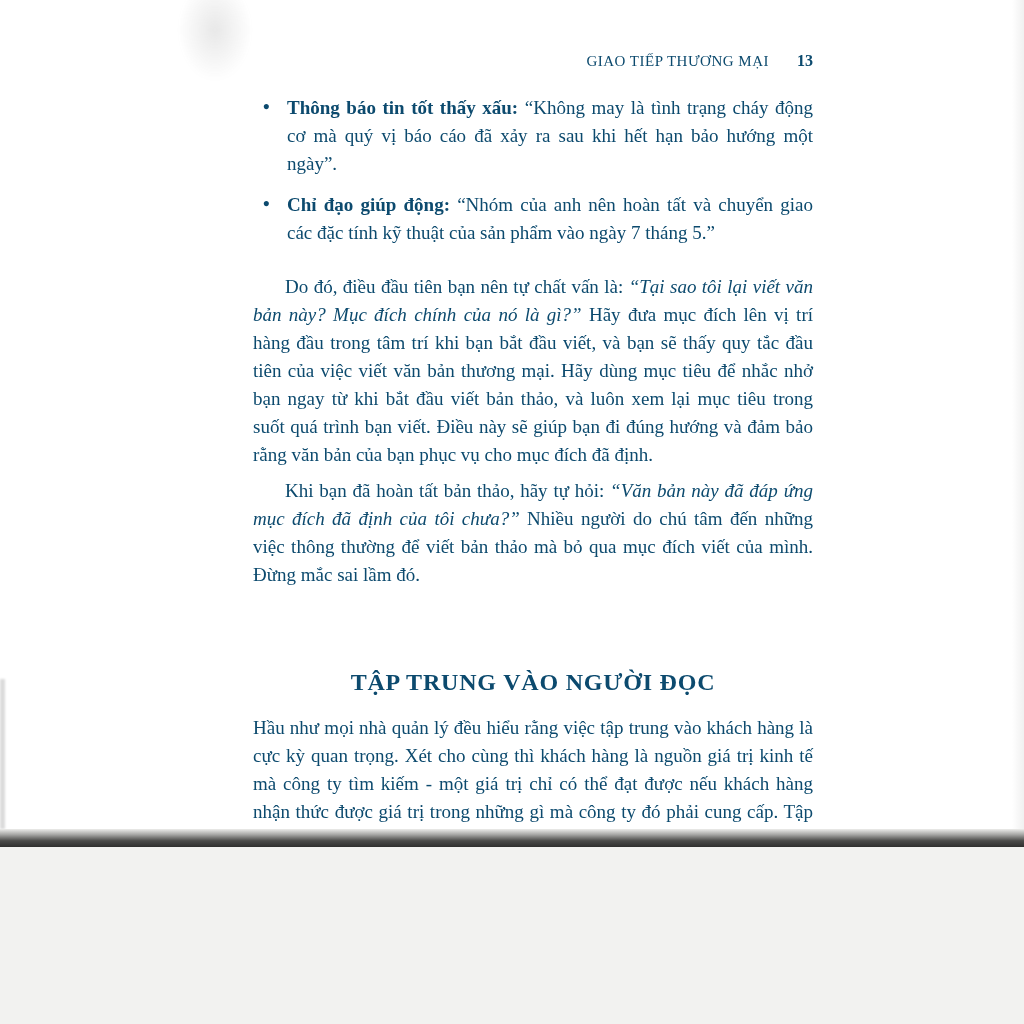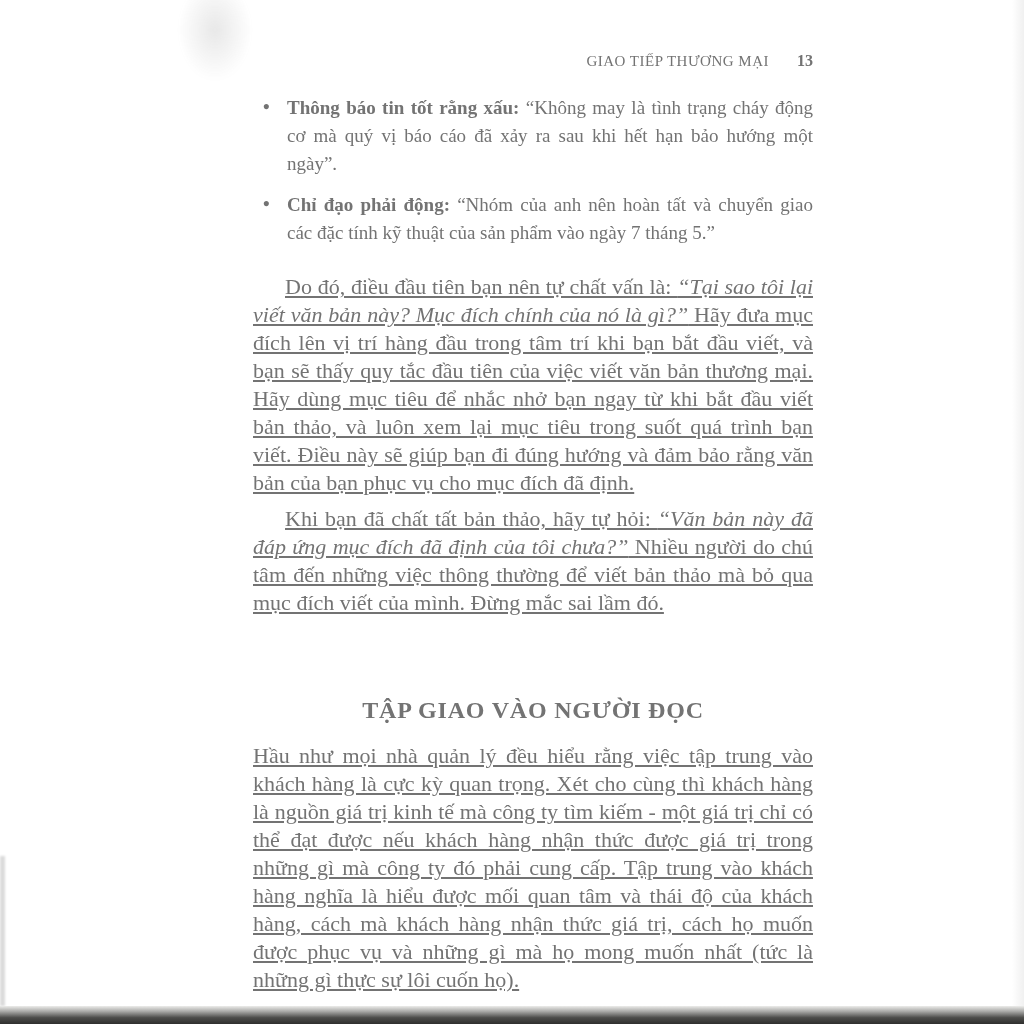--- a/index.html
+++ b/index.html
@@ -2,25 +2,25 @@
 <html><head>
 <meta charset="utf-8">
 <style>
   * { margin: 0; padding: 0; box-sizing: border-box; }
   html, body { width: 1024px; height: 1024px; }
   body { background: #f2f2f0; }
 
   .scan-page {
     position: relative;
     width: 1024px;
-    height: 1024px;
+    height: 847px;
     background: #ffffff;
     overflow: hidden;
     font-family: "Liberation Serif", "DejaVu Serif", serif;
-    color: #737373;
+    color: #0c4a6e;
   }
 
   
   .smudge-top-left {
     position: absolute; left: 175px; top: -25px;
     width: 80px; height: 110px;
     background: radial-gradient(ellipse, rgba(110,110,110,0.16), transparent 65%);
     filter: blur(2px);
   }
   .edge-right-shade {
@@ -67,24 +67,23 @@
   }
   .bullet + .bullet { margin-top: 13px; }
   .bullet .marker {
     position: absolute; left: 10px; top: -1px;
     font-weight: bold;
   }
   .bullet .lead { font-weight: bold; }
 
   .para-group { margin-top: 26px; }
   p.body {
-    font-size: 22px;
+    font-size: 19px;
     line-height: 28px;
     text-align: justify;
-    text-decoration: underline;
   }
   p.body + p.body { margin-top: 8px; }
   p.indent { text-indent: 32px; }
   .run.italic { font-style: italic; }
 
   .section-heading {
     margin-top: 80px;
     text-align: center;
     font-size: 24px;
     font-weight: bold;
@@ -101,38 +100,38 @@
   <div class="edge-right-shade"></div>
   <div class="edge-left-mark"></div>
 
   <div class="content">
 
     <div class="running-head"><span class="title">GIAO TIẾP THƯƠNG MẠI</span><span class="pagenum">13</span></div>
 
     <div class="bullets">
 
       <div class="bullet">
-        <span class="marker">•</span><span class="lead">Thông báo tin tốt rằng xấu:</span> <span class="run">“Không may là tình trạng cháy động cơ mà quý vị báo cáo đã xảy ra sau khi hết hạn bảo hướng một ngày”.</span>
+        <span class="marker">•</span><span class="lead">Thông báo tin tốt thấy xấu:</span> <span class="run">“Không may là tình trạng cháy động cơ mà quý vị báo cáo đã xảy ra sau khi hết hạn bảo hướng một ngày”.</span>
       </div>
 
       <div class="bullet">
-        <span class="marker">•</span><span class="lead">Chỉ đạo phải động:</span> <span class="run">“Nhóm của anh nên hoàn tất và chuyển giao các đặc tính kỹ thuật của sản phẩm vào ngày 7 tháng 5.”</span>
+        <span class="marker">•</span><span class="lead">Chỉ đạo giúp động:</span> <span class="run">“Nhóm của anh nên hoàn tất và chuyển giao các đặc tính kỹ thuật của sản phẩm vào ngày 7 tháng 5.”</span>
       </div>
 
     </div>
 
     <div class="para-group">
 
       <p class="body indent"><span class="run">Do đó, điều đầu tiên bạn nên tự chất vấn là: </span><span class="run italic">“Tại sao tôi lại viết văn bản này? Mục đích chính của nó là gì?”</span><span class="run"> Hãy đưa mục đích lên vị trí hàng đầu trong tâm trí khi bạn bắt đầu viết, và bạn sẽ thấy quy tắc đầu tiên của việc viết văn bản thương mại. Hãy dùng mục tiêu để nhắc nhở bạn ngay từ khi bắt đầu viết bản thảo, và luôn xem lại mục tiêu trong suốt quá trình bạn viết. Điều này sẽ giúp bạn đi đúng hướng và đảm bảo rằng văn bản của bạn phục vụ cho mục đích đã định.</span></p>
 
-      <p class="body indent"><span class="run">Khi bạn đã chất tất bản thảo, hãy tự hỏi: </span><span class="run italic">“Văn bản này đã đáp ứng mục đích đã định của tôi chưa?”</span><span class="run"> Nhiều người do chú tâm đến những việc thông thường để viết bản thảo mà bỏ qua mục đích viết của mình. Đừng mắc sai lầm đó.</span></p>
+      <p class="body indent"><span class="run">Khi bạn đã hoàn tất bản thảo, hãy tự hỏi: </span><span class="run italic">“Văn bản này đã đáp ứng mục đích đã định của tôi chưa?”</span><span class="run"> Nhiều người do chú tâm đến những việc thông thường để viết bản thảo mà bỏ qua mục đích viết của mình. Đừng mắc sai lầm đó.</span></p>
 
     </div>
 
-    <h2 class="section-heading">TẬP GIAO VÀO NGƯỜI ĐỌC</h2>
+    <h2 class="section-heading">TẬP TRUNG VÀO NGƯỜI ĐỌC</h2>
 
     <div class="section-paras">
       <p class="body"><span class="run">Hầu như mọi nhà quản lý đều hiểu rằng việc tập trung vào khách hàng là cực kỳ quan trọng. Xét cho cùng thì khách hàng là nguồn giá trị kinh tế mà công ty tìm kiếm - một giá trị chỉ có thể đạt được nếu khách hàng nhận thức được giá trị trong những gì mà công ty đó phải cung cấp. Tập trung vào khách hàng nghĩa là hiểu được mối quan tâm và thái độ của khách hàng, cách mà khách hàng nhận thức giá trị, cách họ muốn được phục vụ và những gì mà họ mong muốn nhất (tức là những gì thực sự lôi cuốn họ).</span></p>
     </div>
 
   </div>
 
   <div class="scan-bottom-edge"></div>
 
 </div>

